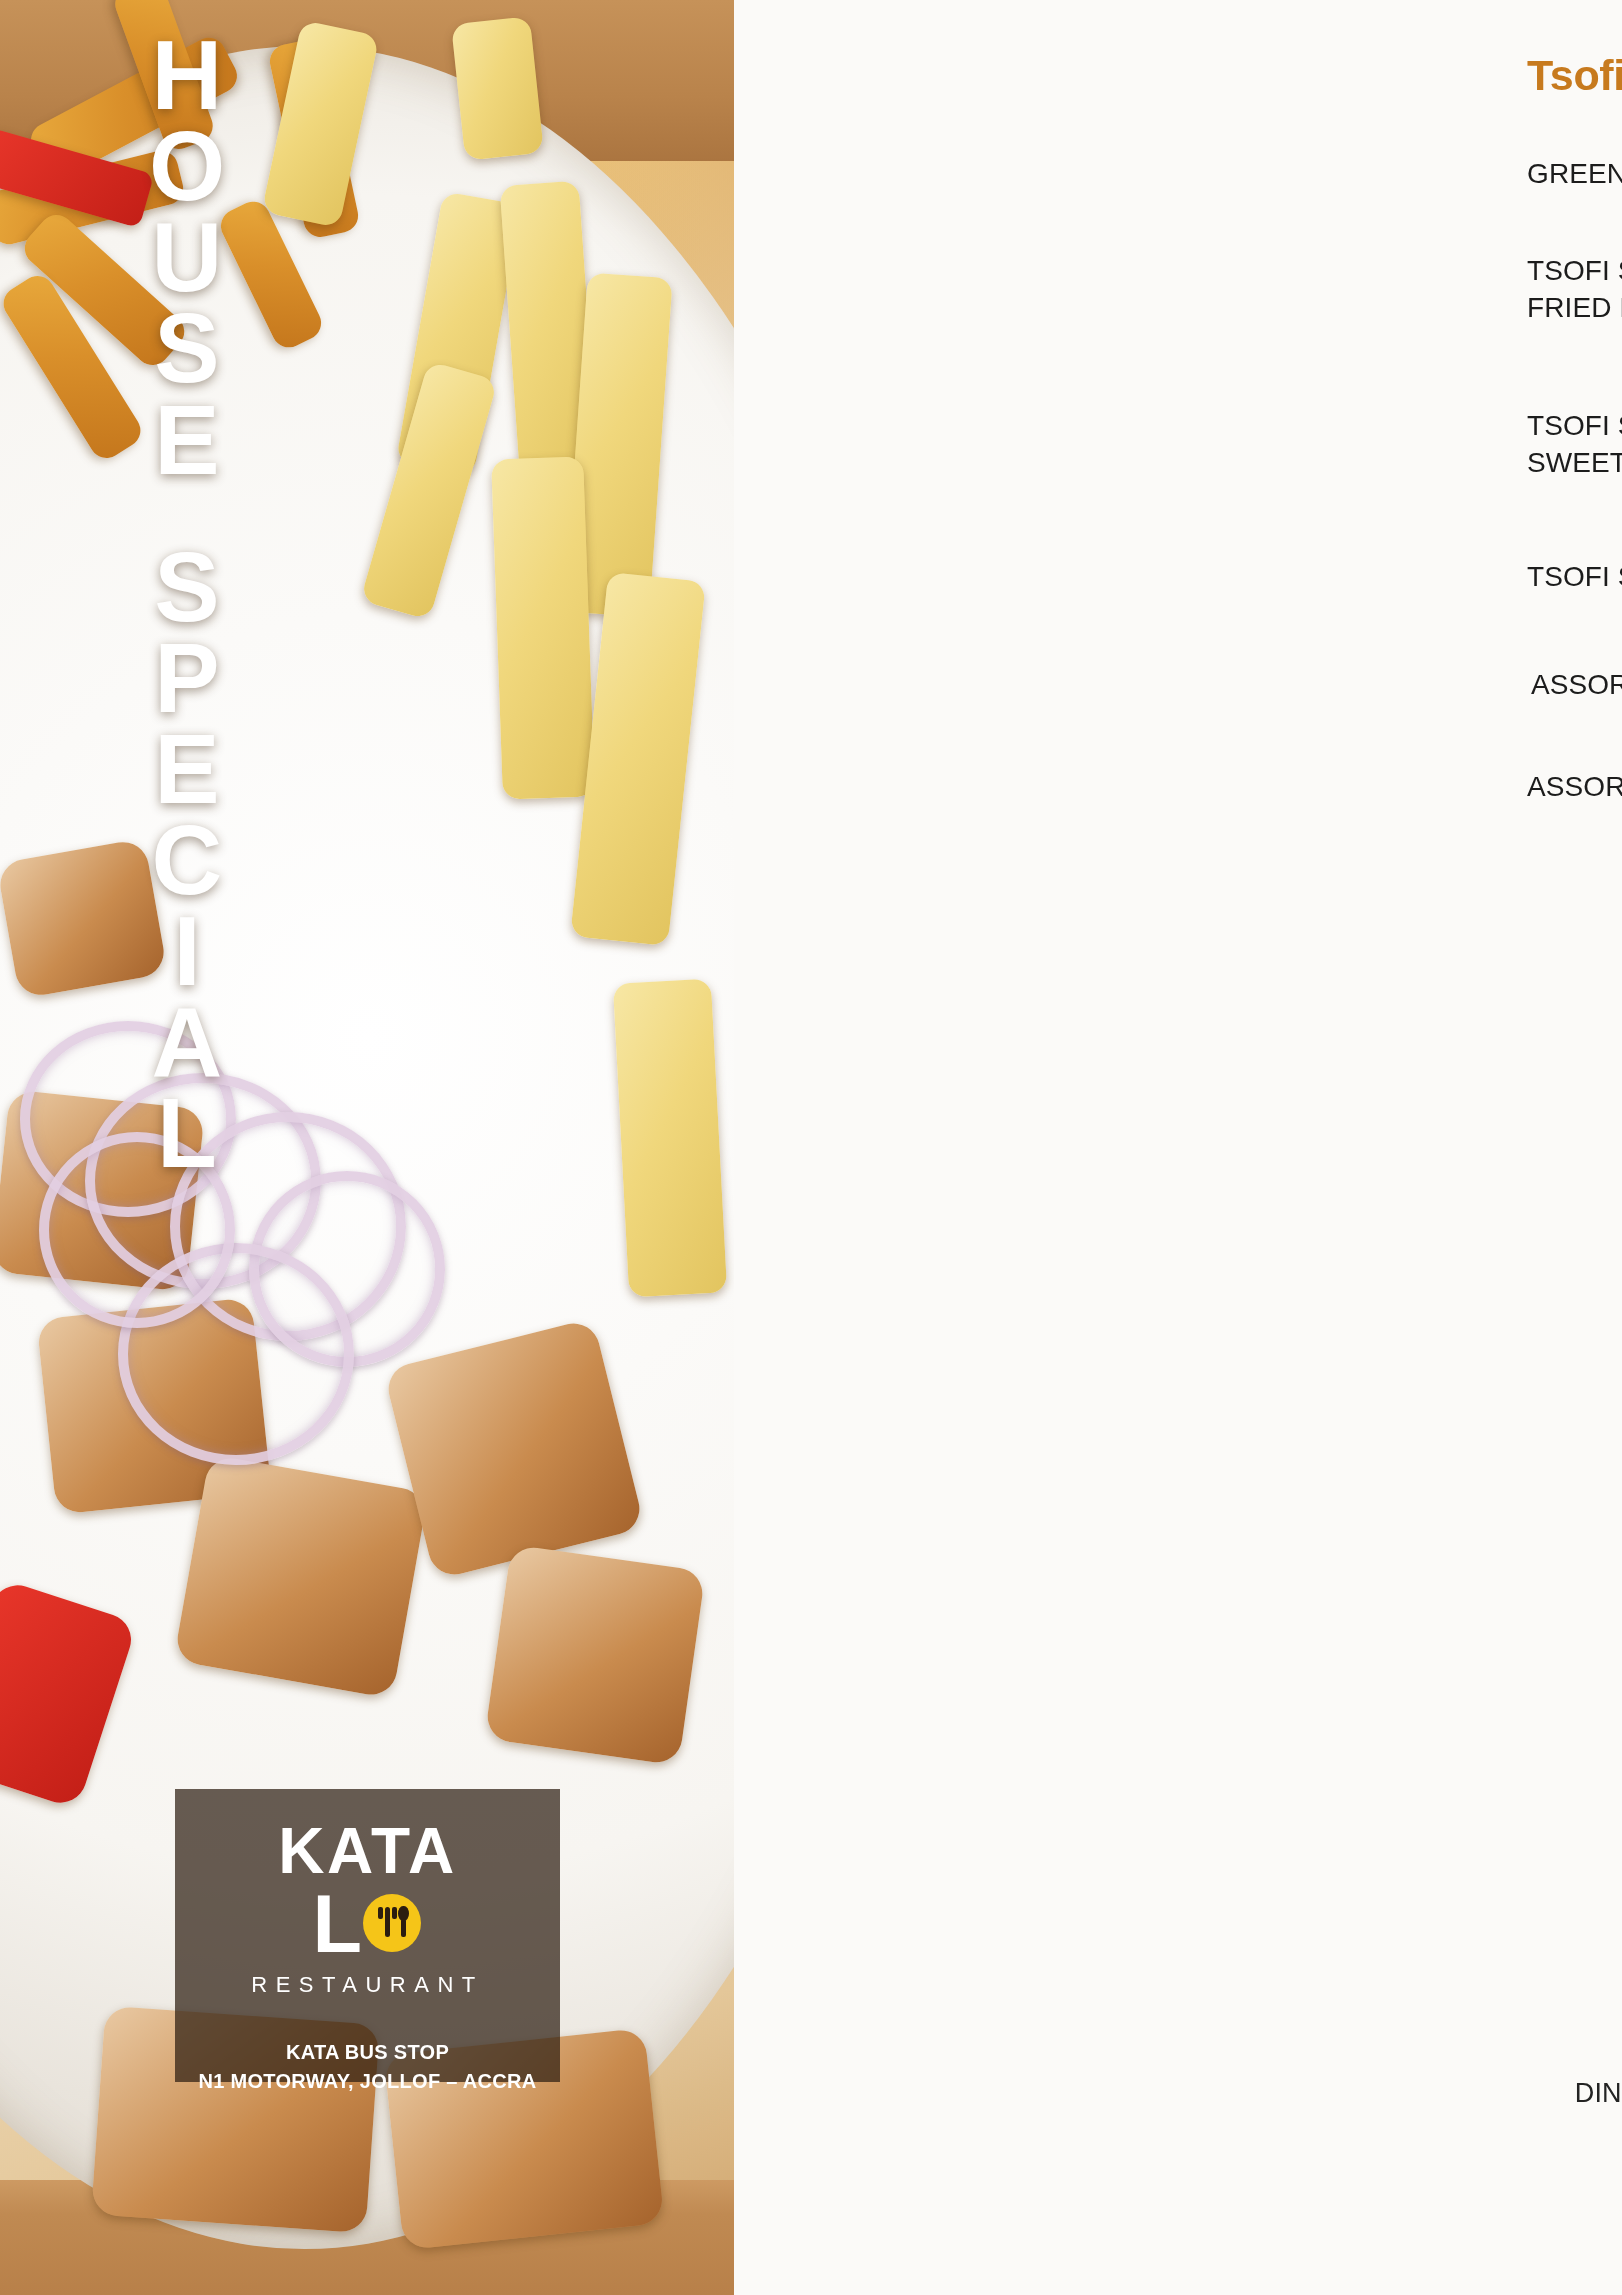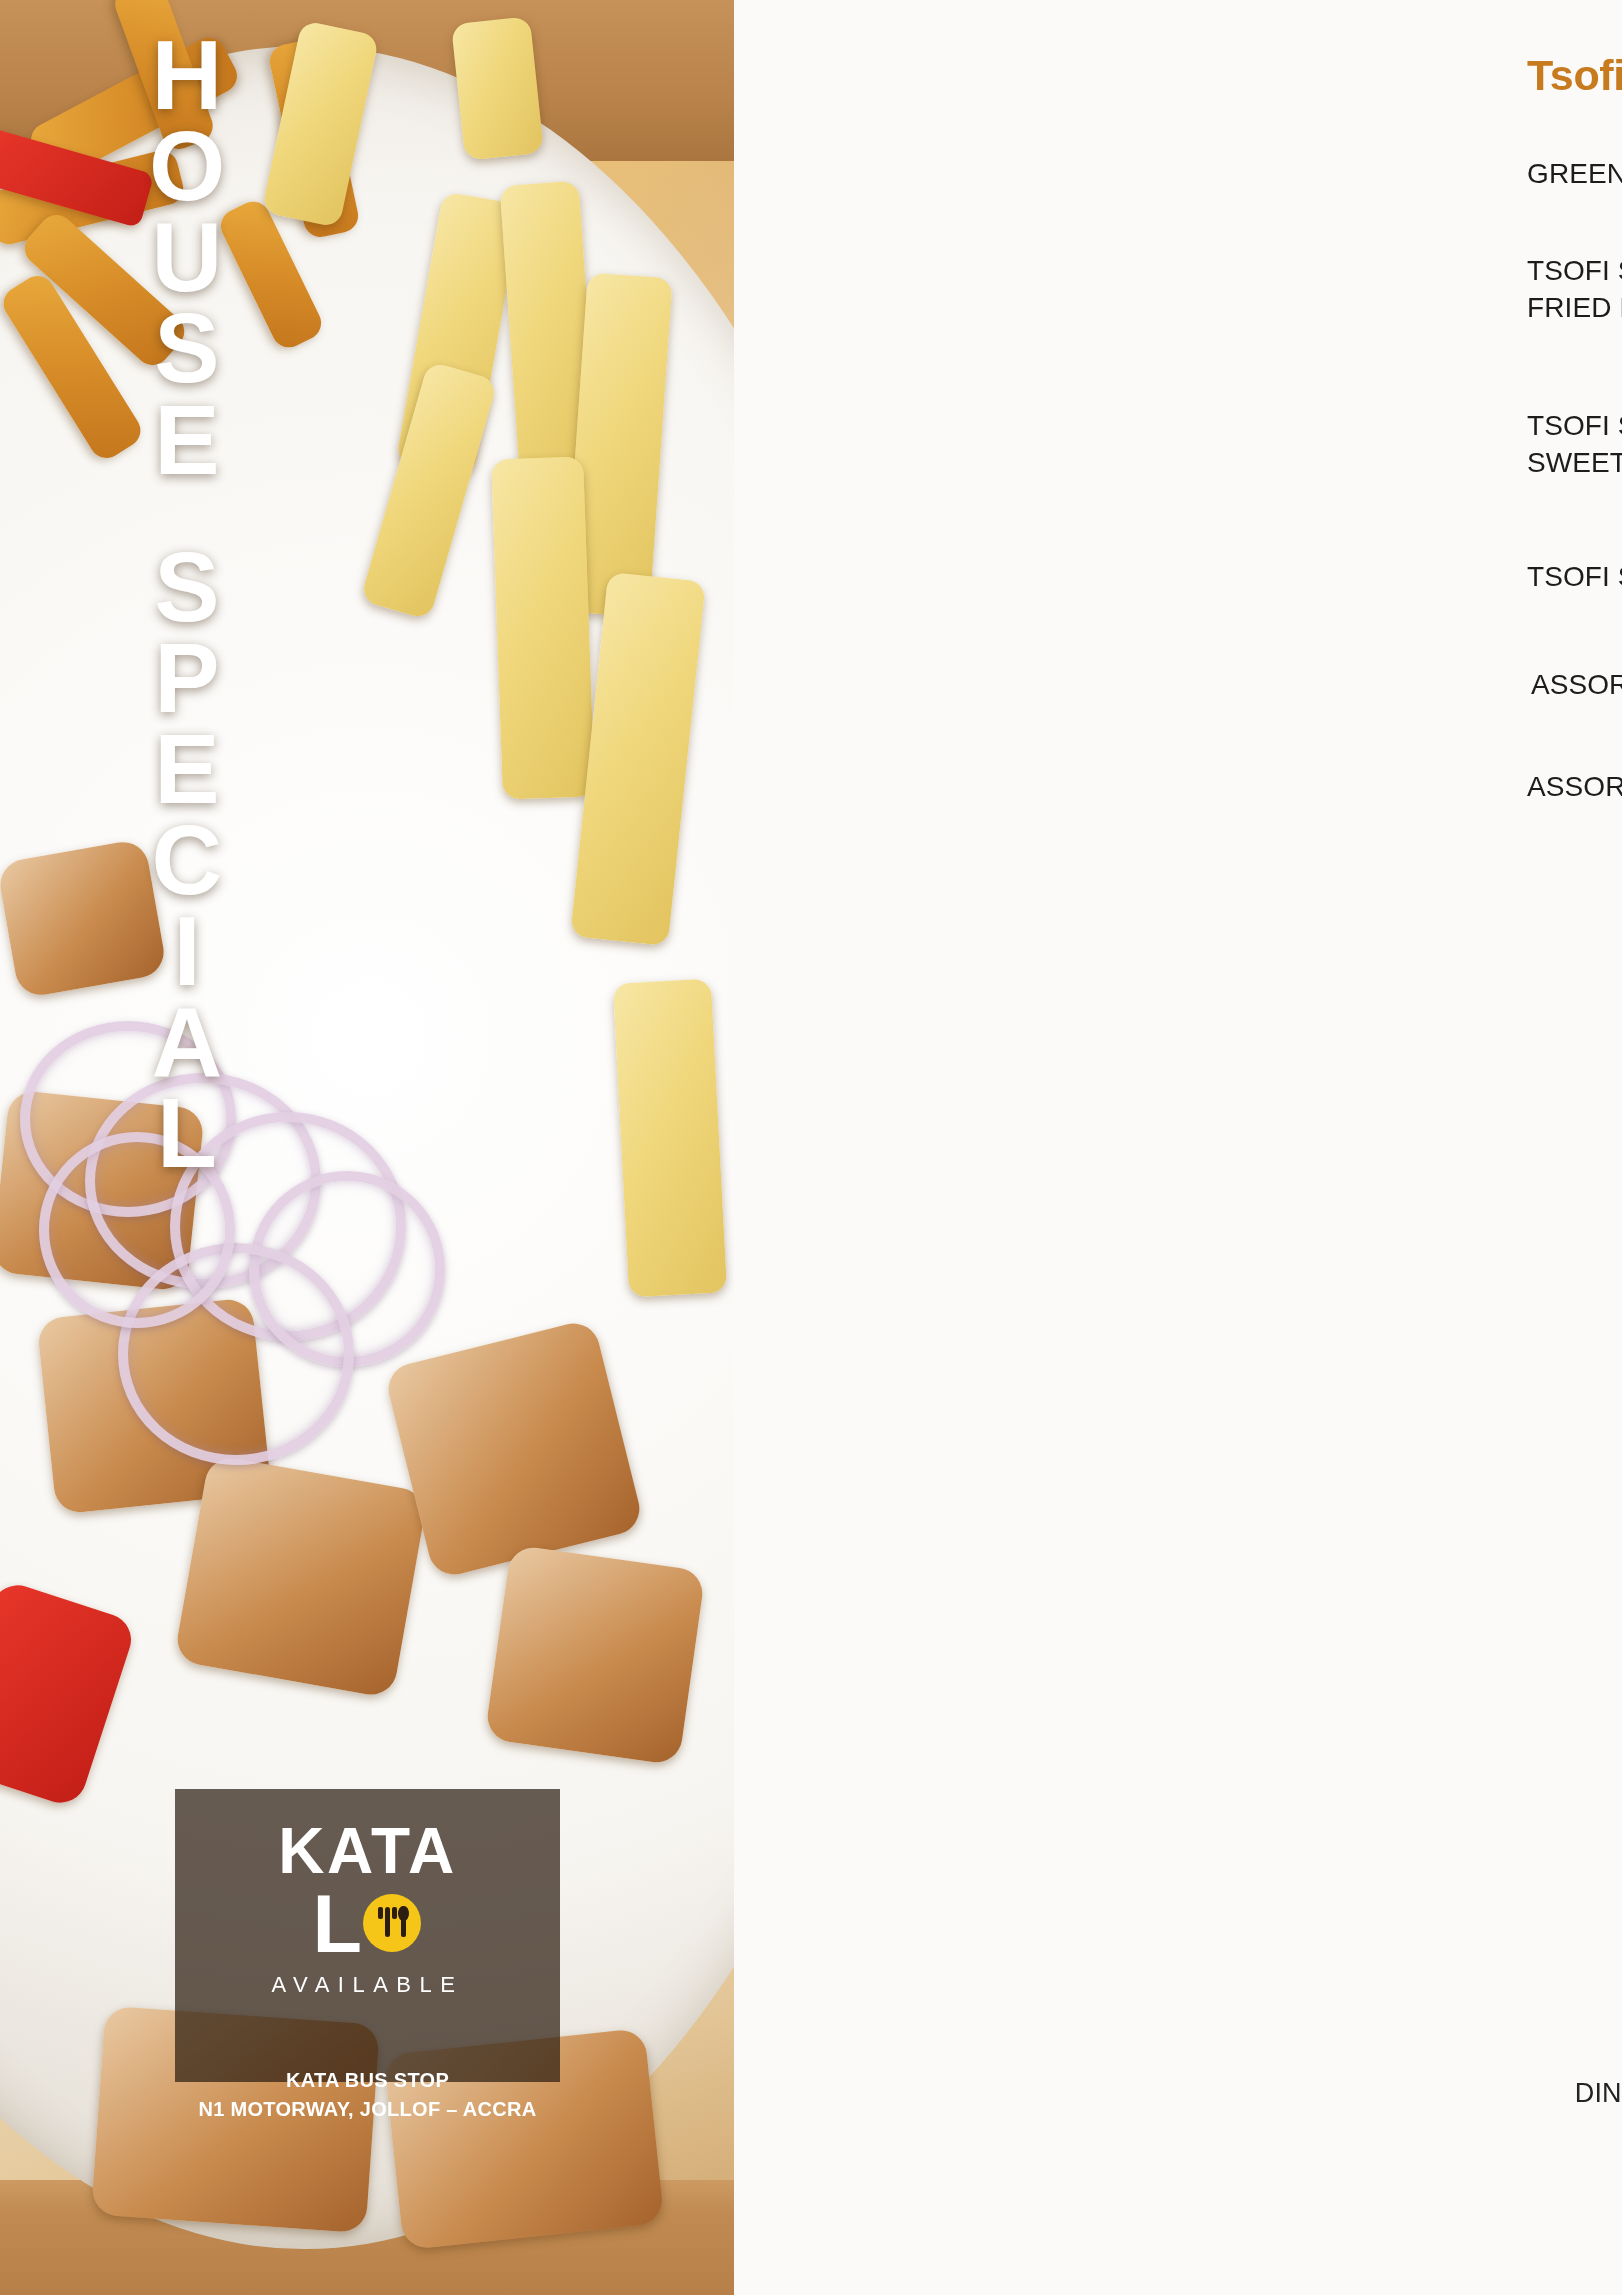--- a/index.html
+++ b/index.html
@@ -156,21 +156,21 @@
   .logo-badge .spoon-stem { position:absolute; width:4.6px; height:18.3px; background:#2b1d10; left:38px; top:25px; border-radius:2px; }
   .logo-unge { font-size: 81px; font-weight: 700; color:#ffffff; line-height:1; letter-spacing: 1.3px;}
   .logo-restaurant {
     margin-top: 6.5px;
     font-size: 22px;
     letter-spacing: 8.5px;
     color: #ffffff;
     font-weight: 400;
   }
   .logo-addr {
-    margin-top: 68px;
+    margin-top: 40px;
     text-align: center;
     color: #ffffff;
     font-size: 20px;
     font-weight: 700;
     line-height: 1.45;
     letter-spacing: 0.3px;
   }
 
   
   .menu-panel {
@@ -313,21 +313,21 @@
     <div class="logo-box">
       <div class="logo-kata">KATA</div>
       <div class="logo-lounge-row">
         <span class="logo-l">L</span>
         <span class="logo-badge">
           <span class="fork"></span>
           <span class="spoon"></span>
           <span class="spoon-stem"></span>
         </span>
       </div>
-      <div class="logo-restaurant">AVAILABLE</div>
+      <div class="logo-restaurant">RESTAURANT</div>
       <div class="logo-addr">
         <div>KATA BUS STOP</div>
         <div>N1 MOTORWAY, JOLLOF – ACCRA</div>
       </div>
     </div>
   </div>
 
   <div class="menu-panel">
     <div class="menu-inner">
 

